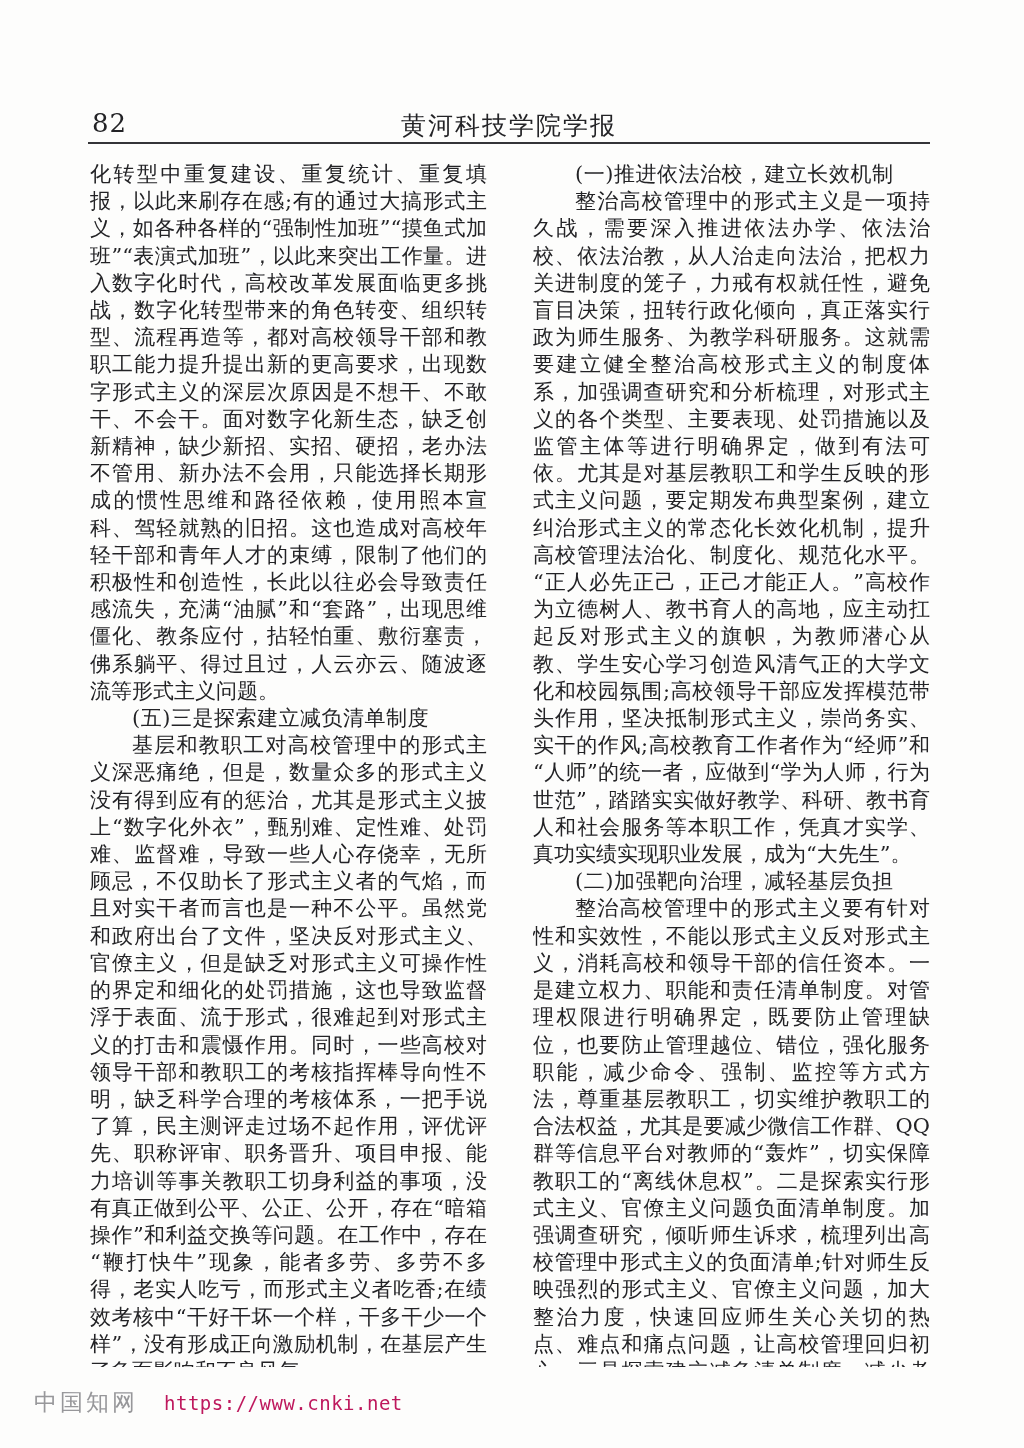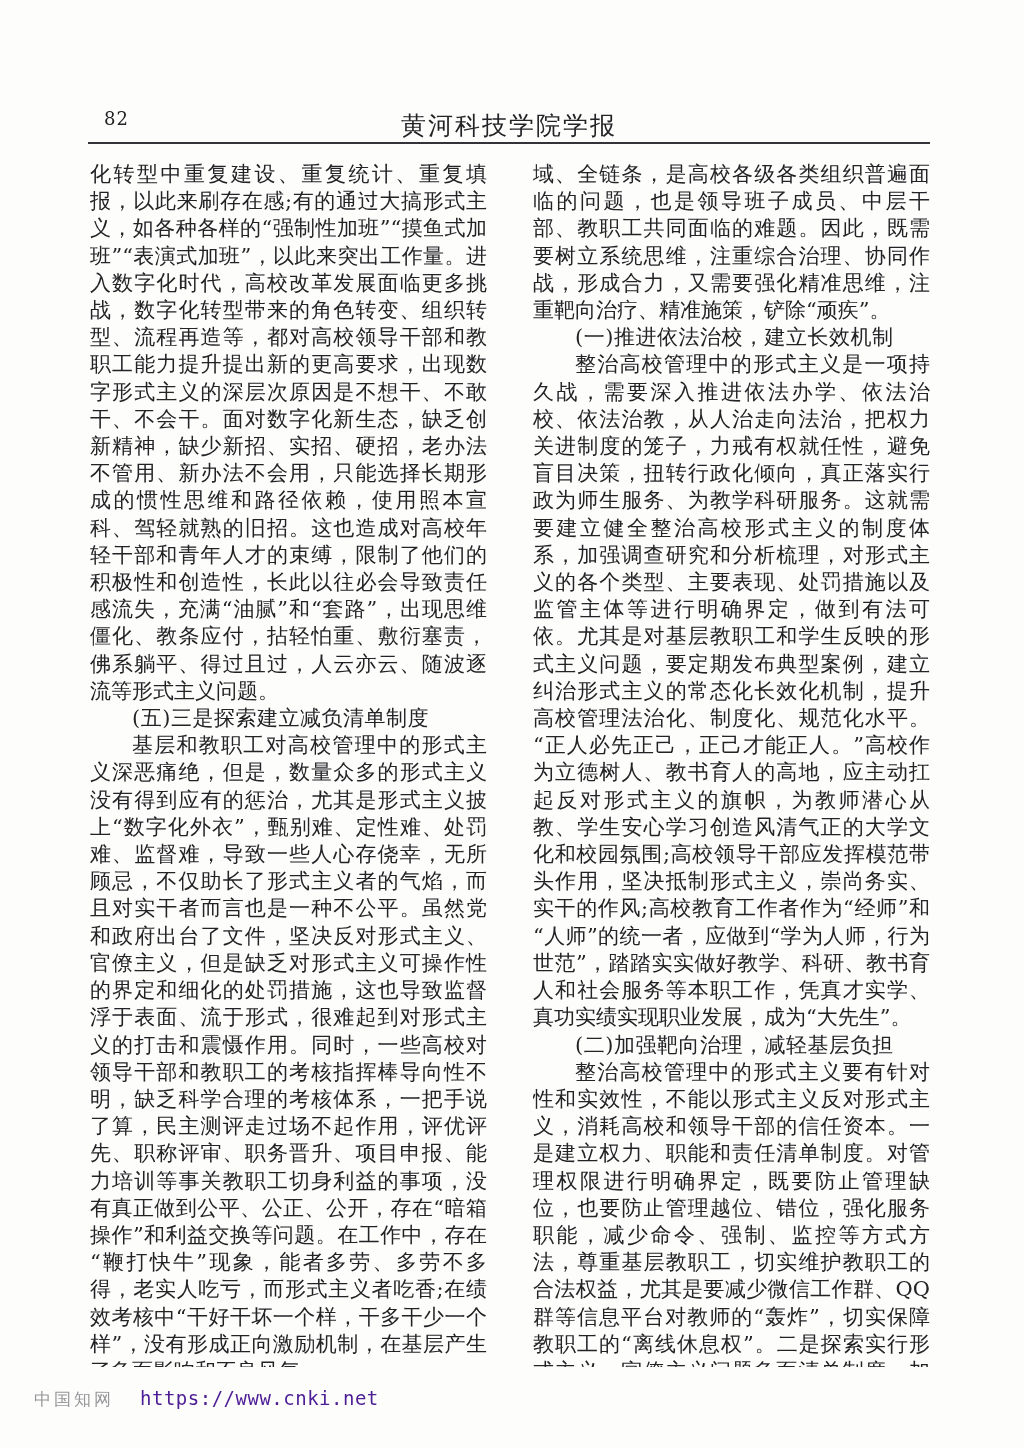--- a/index.html
+++ b/index.html
@@ -13,23 +13,23 @@
     width: 1024px;
     height: 1448px;
     margin: 0 auto;
     background: #fdfdfc;
     overflow: hidden;
     font-family: "DejaVu Serif", "Liberation Serif", serif;
     color: #232326;
   }
   .page-number {
     position: absolute;
-    left: 104px;
+    left: 92px;
     top: 108px;
-    font-size: 18px;
+    font-size: 26px;
     letter-spacing: 1px;
   }
   .journal-title {
     position: absolute;
     left: 88px;
     width: 842px;
     top: 109px;
     text-align: center;
     font-size: 25px;
     letter-spacing: 2px;
@@ -76,29 +76,29 @@
   }
   .footer {
     position: absolute;
     left: 34px;
     top: 1387px;
     display: flex;
     align-items: baseline;
     color: #97979a;
   }
   .watermark {
-    font-size: 17px;
+    font-size: 23px;
     letter-spacing: 3px;
   }
   .site-url {
     margin-left: 26px;
     font-family: "DejaVu Sans Mono", "Liberation Mono", monospace;
     font-size: 19px;
     letter-spacing: 0.5px;
-    color: #4c1d95;
+    color: #be185d;
   }
 </style>
 </head>
 <body>
 
 <div class="page">
 
   <div class="page-number">82</div>
 
   <div class="journal-title">黄河科技学院学报</div>
@@ -106,21 +106,20 @@
   <div class="header-rule"></div>
 
   <div class="columns">
     <div class="column">
         <p class="para no-indent">化转型中重复建设、重复统计、重复填报，以此来刷存在感;有的通过大搞形式主义，如各种各样的“强制性加班”“摸鱼式加班”“表演式加班”，以此来突出工作量。进入数字化时代，高校改革发展面临更多挑战，数字化转型带来的角色转变、组织转型、流程再造等，都对高校领导干部和教职工能力提升提出新的更高要求，出现数字形式主义的深层次原因是不想干、不敢干、不会干。面对数字化新生态，缺乏创新精神，缺少新招、实招、硬招，老办法不管用、新办法不会用，只能选择长期形成的惯性思维和路径依赖，使用照本宣科、驾轻就熟的旧招。这也造成对高校年轻干部和青年人才的束缚，限制了他们的积极性和创造性，长此以往必会导致责任感流失，充满“油腻”和“套路”，出现思维僵化、教条应付，拈轻怕重、敷衍塞责，佛系躺平、得过且过，人云亦云、随波逐流等形式主义问题。</p>
         <p class="subheading">(五)三是探索建立减负清单制度</p>
         <p class="para">基层和教职工对高校管理中的形式主义深恶痛绝，但是，数量众多的形式主义没有得到应有的惩治，尤其是形式主义披上“数字化外衣”，甄别难、定性难、处罚难、监督难，导致一些人心存侥幸，无所顾忌，不仅助长了形式主义者的气焰，而且对实干者而言也是一种不公平。虽然党和政府出台了文件，坚决反对形式主义、官僚主义，但是缺乏对形式主义可操作性的界定和细化的处罚措施，这也导致监督浮于表面、流于形式，很难起到对形式主义的打击和震慑作用。同时，一些高校对领导干部和教职工的考核指挥棒导向性不明，缺乏科学合理的考核体系，一把手说了算，民主测评走过场不起作用，评优评先、职称评审、职务晋升、项目申报、能力培训等事关教职工切身利益的事项，没有真正做到公平、公正、公开，存在“暗箱操作”和利益交换等问题。在工作中，存在“鞭打快牛”现象，能者多劳、多劳不多得，老实人吃亏，而形式主义者吃香;在绩效考核中“干好干坏一个样，干多干少一个样”，没有形成正向激励机制，在基层产生了负面影响和不良风气。</p>
         <p class="heading">四、数字化转型中高校管理中的形式主义治理对策及建议</p>
       </div>
     <div class="column">
-        <p class="para no-indent">域、全链条，是高校各级各类组织普遍面临的问题，也是领导班子成员、中层干部、教职工共同面临的难题。因此，既需要树立系统思维，注重综合治理、协同作战，形成合力，又需要强化精准思维，注重靶向治疗、精准施策，铲除“顽疾”。</p>
         <p class="subheading">(一)推进依法治校，建立长效机制</p>
         <p class="para">整治高校管理中的形式主义是一项持久战，需要深入推进依法办学、依法治校、依法治教，从人治走向法治，把权力关进制度的笼子，力戒有权就任性，避免盲目决策，扭转行政化倾向，真正落实行政为师生服务、为教学科研服务。这就需要建立健全整治高校形式主义的制度体系，加强调查研究和分析梳理，对形式主义的各个类型、主要表现、处罚措施以及监管主体等进行明确界定，做到有法可依。尤其是对基层教职工和学生反映的形式主义问题，要定期发布典型案例，建立纠治形式主义的常态化长效化机制，提升高校管理法治化、制度化、规范化水平。“正人必先正己，正己才能正人。”高校作为立德树人、教书育人的高地，应主动扛起反对形式主义的旗帜，为教师潜心从教、学生安心学习创造风清气正的大学文化和校园氛围;高校领导干部应发挥模范带头作用，坚决抵制形式主义，崇尚务实、实干的作风;高校教育工作者作为“经师”和“人师”的统一者，应做到“学为人师，行为世范”，踏踏实实做好教学、科研、教书育人和社会服务等本职工作，凭真才实学、真功实绩实现职业发展，成为“大先生”。</p>
         <p class="subheading">(二)加强靶向治理，减轻基层负担</p>
         <p class="para">整治高校管理中的形式主义要有针对性和实效性，不能以形式主义反对形式主义，消耗高校和领导干部的信任资本。一是建立权力、职能和责任清单制度。对管理权限进行明确界定，既要防止管理缺位，也要防止管理越位、错位，强化服务职能，减少命令、强制、监控等方式方法，尊重基层教职工，切实维护教职工的合法权益，尤其是要减少微信工作群、QQ 群等信息平台对教师的“轰炸”，切实保障教职工的“离线休息权”。二是探索实行形式主义、官僚主义问题负面清单制度。加强调查研究，倾听师生诉求，梳理列出高校管理中形式主义的负面清单;针对师生反映强烈的形式主义、官僚主义问题，加大整治力度，快速回应师生关心关切的热点、难点和痛点问题，让高校管理回归初心。三是探索建立减负清单制度。减少考察、参观、观摩、接待、座谈、创建等活动;减少不必要的会议、发文、通知;下大力气解决过度留痕、过度总结、过度宣传等问题;倡导开短会、发短文、讲短话，下</p>
       </div>
   </div>
 
   <div class="footer">
     <span class="watermark">中国知网</span>
     <span class="site-url">https://www.cnki.net</span>

